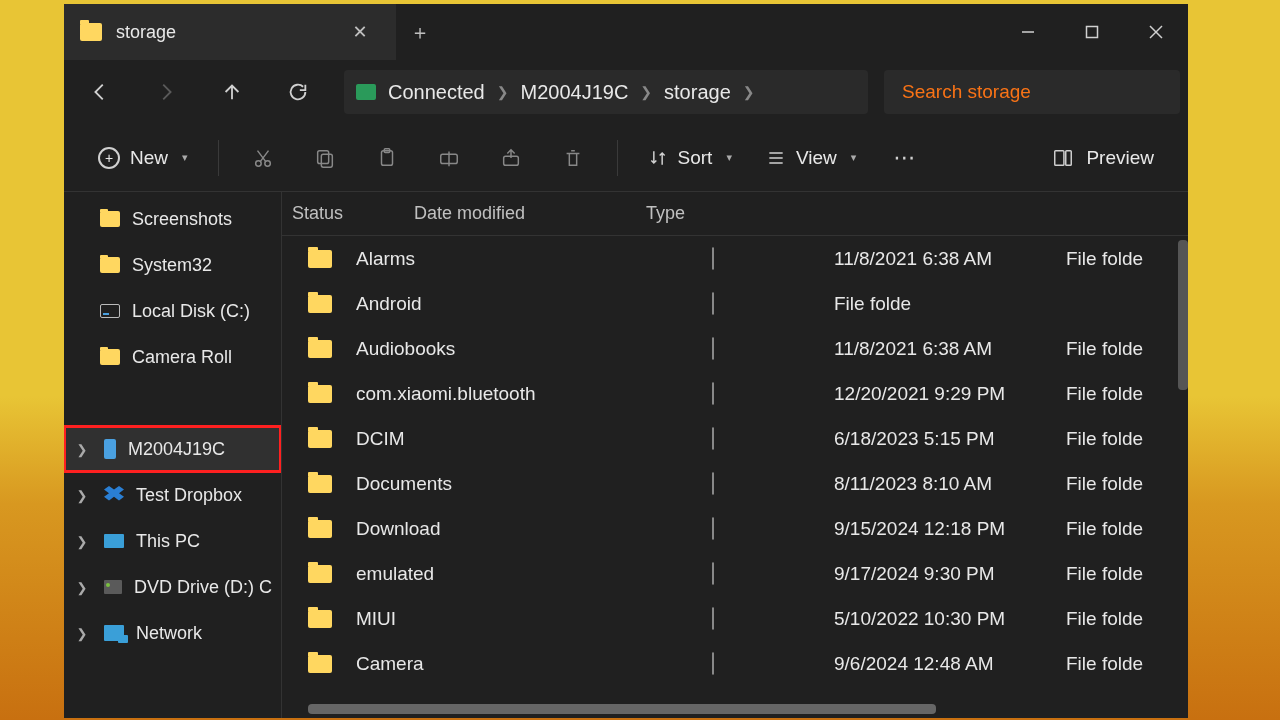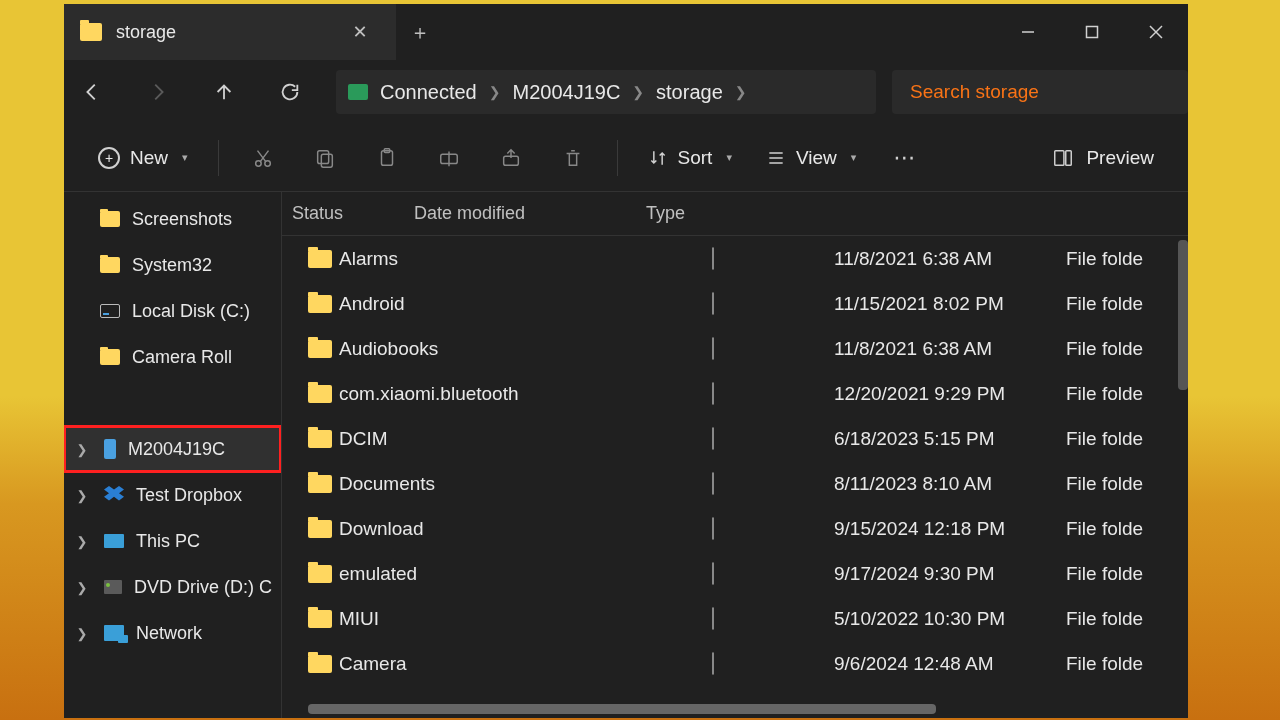--- a/index.html
+++ b/index.html
@@ -52,21 +52,21 @@
 .new-tab { width: 48px; display: flex; align-items: center; justify-content: center; font-size: 20px; color: #c0c0c0; }
 .titlebar-spacer { flex: 1; }
 .win-controls { display: flex; }
 .win-btn { width: 64px; display: flex; align-items: center; justify-content: center; font-size: 16px; color: #d0d0d0; }
 
 .navbar {
   height: 64px;
   display: flex;
   align-items: center;
   background: #202020;
-  padding: 0 0;
+  padding: 0 8px;
   gap: 10px;
 }
 .nav-btn {
   width: 56px; height: 48px;
   display: flex; align-items: center; justify-content: center;
   color: #bdbdbd;
 }
 .nav-btn.disabled { color: #5a5a5a; }
 .breadcrumb {
   margin-left: 8px;
@@ -185,21 +185,21 @@
 .sort-arrow { font-size: 11px; color: #888; }
 .col-status { width: 122px; padding-left: 10px; }
 .col-date { width: 232px; padding-left: 10px; }
 .col-type { flex: 1; padding-left: 10px; }
 .rows { flex: 1; overflow: hidden; }
 .row {
   height: 45px;
   display: flex; align-items: center;
   font-size: 19px;
 }
-.row-name { width: 420px; padding-left: 26px; display: flex; align-items: center; gap: 7px; }
+.row-name { width: 420px; padding-left: 26px; display: flex; align-items: center; gap: 24px; }
 .row-folder-icon {
   width: 24px; height: 18px; background: #ffd760; border-radius: 2px; position: relative; flex-shrink: 0;
 }
 .row-folder-icon::before { content:''; position:absolute; top:-3px; left:0; width:10px; height:4px; background:#ffd760; border-radius:1px 1px 0 0;}
 .row-status { width: 122px; padding-left: 10px; color: #888; }
 .status-box { width: 14px; height: 20px; border: 1.5px solid #888; border-radius: 2px; }
 .row-date { width: 232px; padding-left: 10px; }
 .row-type { flex: 1; padding-left: 10px; overflow: hidden; white-space: nowrap; }
 .vscroll { position: absolute; right: 0; top: 48px; width: 10px; height: 150px; background: #555; border-radius: 4px; }
 .hscroll { position: absolute; left: 26px; bottom: 4px; width: 628px; height: 10px; background: #666; border-radius: 4px; }
@@ -403,21 +403,20 @@
             <div class="row-status"><span class="status-box"></span></div>
             <div class="row-date">11/8/2021 6:38 AM</div>
             <div class="row-type">File folde</div>
           </div>
           <div class="row">
             <div class="row-name">
               <span class="row-folder-icon"></span>
               <span>Android</span>
             </div>
             <div class="row-status"><span class="status-box"></span></div>
-            <div class="row-date">11/15/2021 8:02 PM</div>
             <div class="row-type">File folde</div>
           </div>
           <div class="row">
             <div class="row-name">
               <span class="row-folder-icon"></span>
               <span>Audiobooks</span>
             </div>
             <div class="row-status"><span class="status-box"></span></div>
             <div class="row-date">11/8/2021 6:38 AM</div>
             <div class="row-type">File folde</div>

